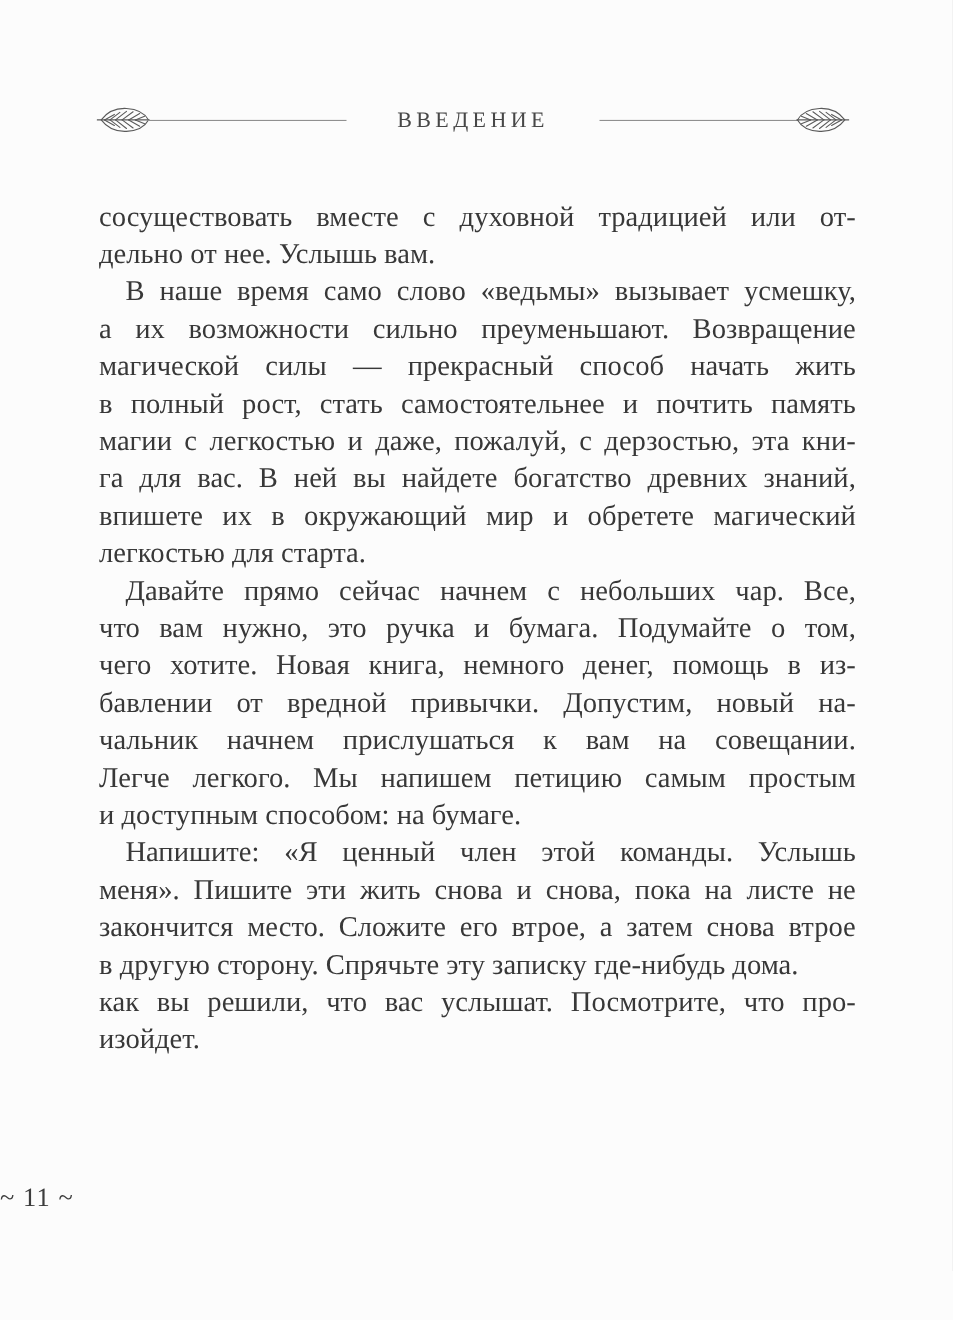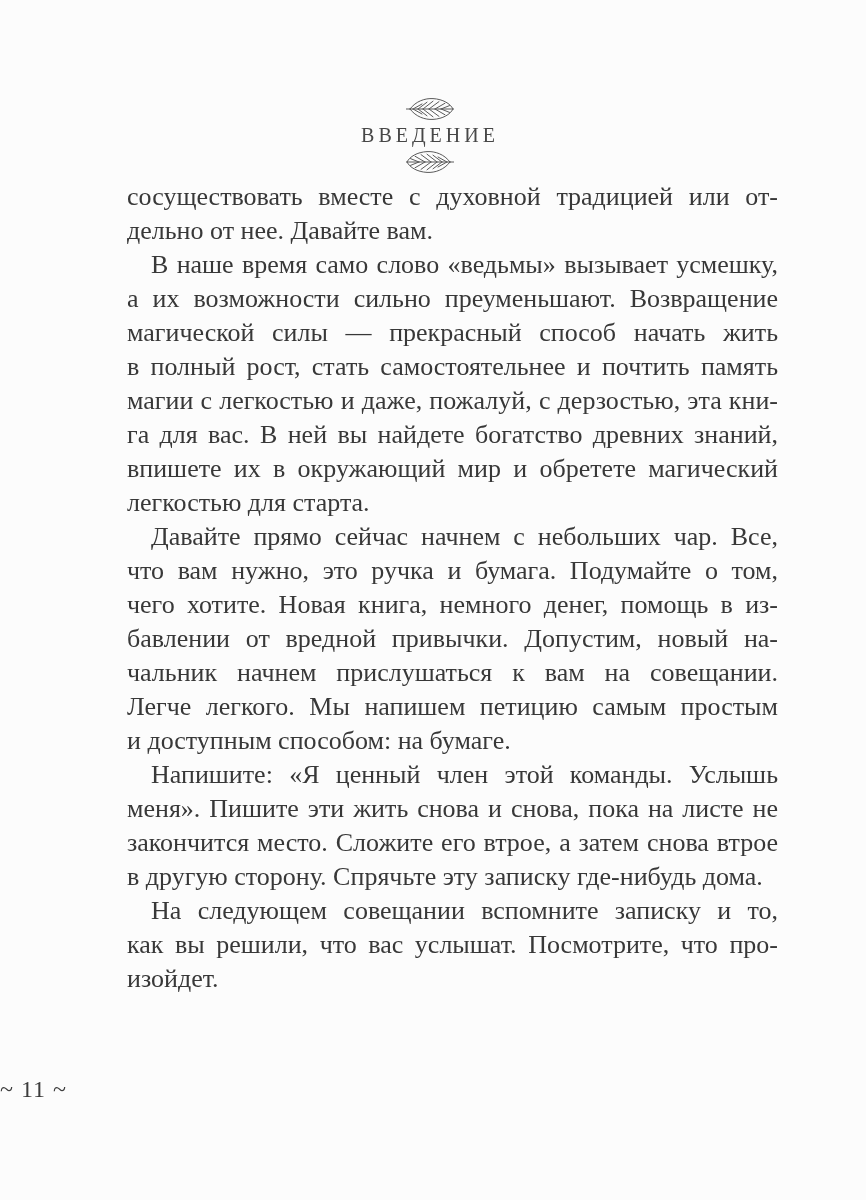--- a/index.html
+++ b/index.html
@@ -17,21 +17,21 @@
     width:866px;height:1200px;
     margin:0 auto;
     background:var(--bg);
     font-family:"Liberation Serif","DejaVu Serif",serif;
     overflow:hidden;
   }
   
   .chapter-header{
     position:absolute;
     top:95px;left:88px;right:94px;height:28px;
-    display:flex;align-items:center;flex-direction:column;
+    display:flex;align-items:center;
   }
   .rule{
     flex:1;height:0;
     border-top:1px solid var(--rule);
   }
   .rule.left-rule{margin-left:-2px;}
   .rule.right-rule{margin-right:-2px;}
   .leaf{flex:0 0 auto;display:block;}
   .leaf.right{transform:scaleX(-1);}
   .chapter-title{
@@ -48,21 +48,20 @@
     position:absolute;
     top:180px;left:90px;width:688px;
     font-size:26px;
     line-height:34px;
     color:var(--body-text);
   }
   .line{
     text-align:justify;
     text-align-last:justify;
     white-space:normal;
-    margin-left:37px;
   }
   .line.end{text-align-last:left;}
   .line.indent{text-indent:24px;}
   
   .folio{
     position:absolute;
     top:1075px;left:0;width:100%;
     font-size:24px;
     line-height:28px;
     color:var(--folio);
@@ -109,21 +108,21 @@
       <path d="M23,14 L33,21.4"></path>
         <path d="M29,14 L39,19.8"></path>
         <path d="M35,14 L43.5,17.4"></path>
     </svg>
   </header>
 
   <main class="body-text">
 
     <div class="para">
       <div class="line">сосуществовать вместе с духовной традицией или от-</div>
-      <div class="line end">дельно от нее. Давайте вам.</div>
+      <div class="line end">дельно от нее. Услышь вам.</div>
     </div>
 
     <div class="para">
       <div class="line indent">В наше время само слово «ведьмы» вызывает усмешку,</div>
       <div class="line">а их возможности сильно преуменьшают. Возвращение</div>
       <div class="line">магической силы — прекрасный способ начать жить</div>
       <div class="line">в полный рост, стать самостоятельнее и почтить память</div>
       <div class="line">магии с легкостью и даже, пожалуй, с дерзостью, эта кни-</div>
       <div class="line">га для вас. В ней вы найдете богатство древних знаний,</div>
       <div class="line">впишете их в окружающий мир и обретете магический</div>
@@ -141,21 +140,20 @@
     </div>
 
     <div class="para">
       <div class="line indent">Напишите: «Я ценный член этой команды. Услышь</div>
       <div class="line">меня». Пишите эти жить снова и снова, пока на листе не</div>
       <div class="line">закончится место. Сложите его втрое, а затем снова втрое</div>
       <div class="line end">в другую сторону. Спрячьте эту записку где-нибудь дома.</div>
     </div>
 
     <div class="para">
-      <div class="line indent">На следующем совещании вспомните записку и то,</div>
       <div class="line">как вы решили, что вас услышат. Посмотрите, что про-</div>
       <div class="line end">изойдет.</div>
     </div>
 
   </main>
 
   <footer class="folio">
     <span>~ 11 ~</span>
   </footer>
 

